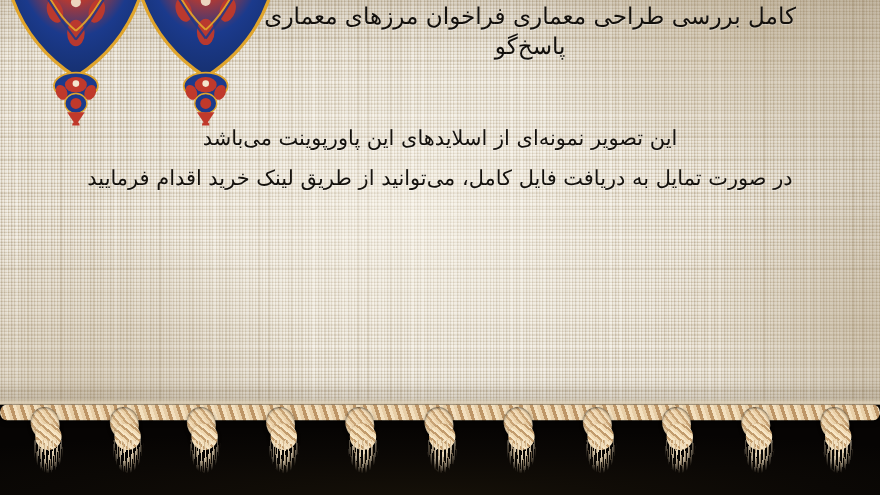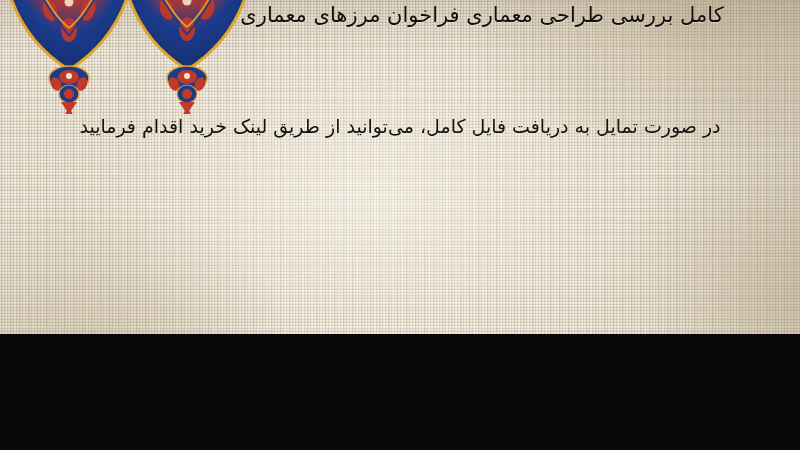--- a/index.html
+++ b/index.html
@@ -3,21 +3,21 @@
 <meta charset="utf-8">
 <title>Persian Carpet Slide</title>
 <style>
   html,body{margin:0;padding:0;}
   body{
     width:800px;height:450px;overflow:hidden;
     background:#0a0806;
     font-family:"DejaVu Sans","Liberation Sans",sans-serif;
   }
   #slide{
-    position:relative;width:800px;height:334px;overflow:hidden;
+    position:relative;width:800px;height:450px;overflow:hidden;
   }
 
   
   .cloth{
     position:absolute;left:0;top:0;width:800px;height:378px;
     background-color:#e6ddca;
     background-image:
       
       radial-gradient(ellipse 320px 200px at 86% 6%,  rgba(176,157,124,.40), rgba(176,157,124,0) 70%),
       radial-gradient(ellipse 300px 230px at 10% 96%, rgba(171,151,118,.34), rgba(171,151,118,0) 72%),
@@ -242,23 +242,25 @@
         <ellipse cx="0" cy="20" rx="10" ry="9" fill="#1b3a8c" stroke="#e0a52c" stroke-width="1.2"></ellipse>
         <ellipse cx="0" cy="20" rx="5" ry="5" fill="#c0392b"></ellipse>
         <path d="M-8 28 L 0 40 L 8 28 Z" fill="#c0392b"></path>
         <circle cx="0" cy="40" r="3.4" fill="#c0392b"></circle>
       </g>
     </svg>
   </div>
 
   <div class="title">
     <div>کامل بررسی طراحی معماری فراخوان مرزهای معماری</div>
+    <div>پاسخ‌گو</div>
   </div>
 
   <div class="body-text">
+    <div class="body-line">این تصویر نمونه‌ای از اسلایدهای این پاورپوینت می‌باشد</div>
     <div class="body-line">در صورت تمایل به دریافت فایل کامل، می‌توانید از طریق لینک خرید اقدام فرمایید</div>
   </div>
 
   <div class="selvedge"></div>
   <div class="fringe-band">
     <div class="cord"></div>
     <div class="tassel" style="left:18px;">
       <div class="knot"></div>
         <div class="knot2"></div>
         <div class="brush"></div>

